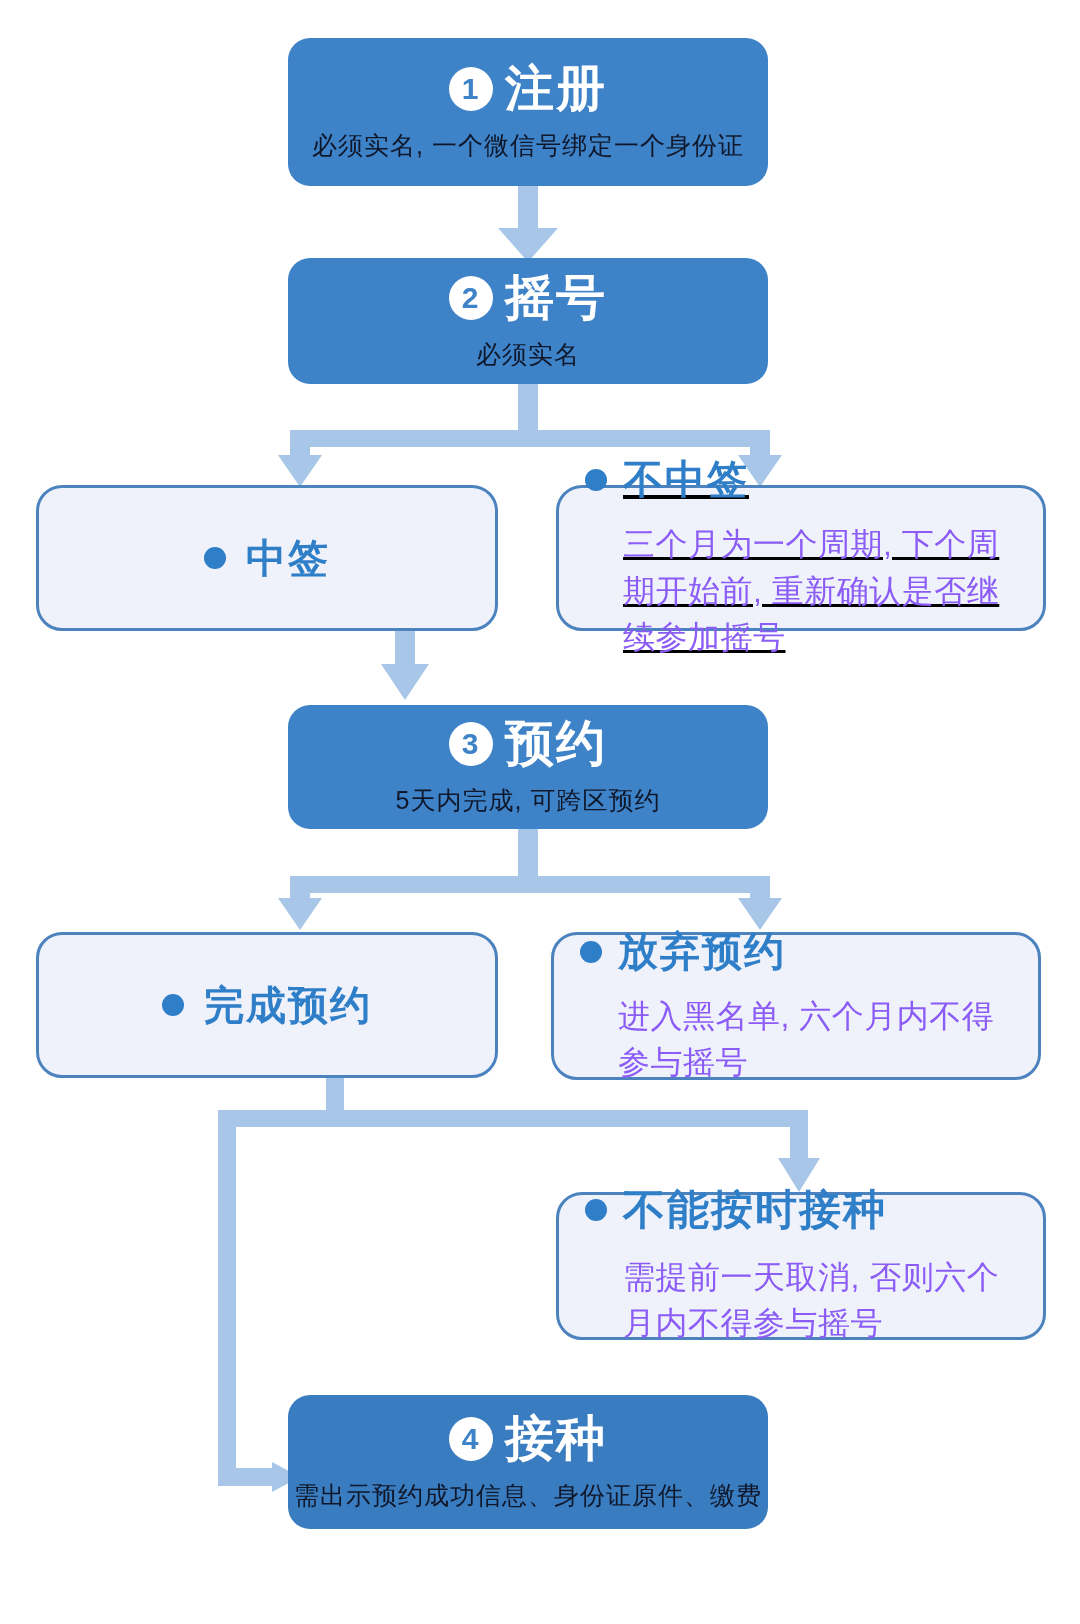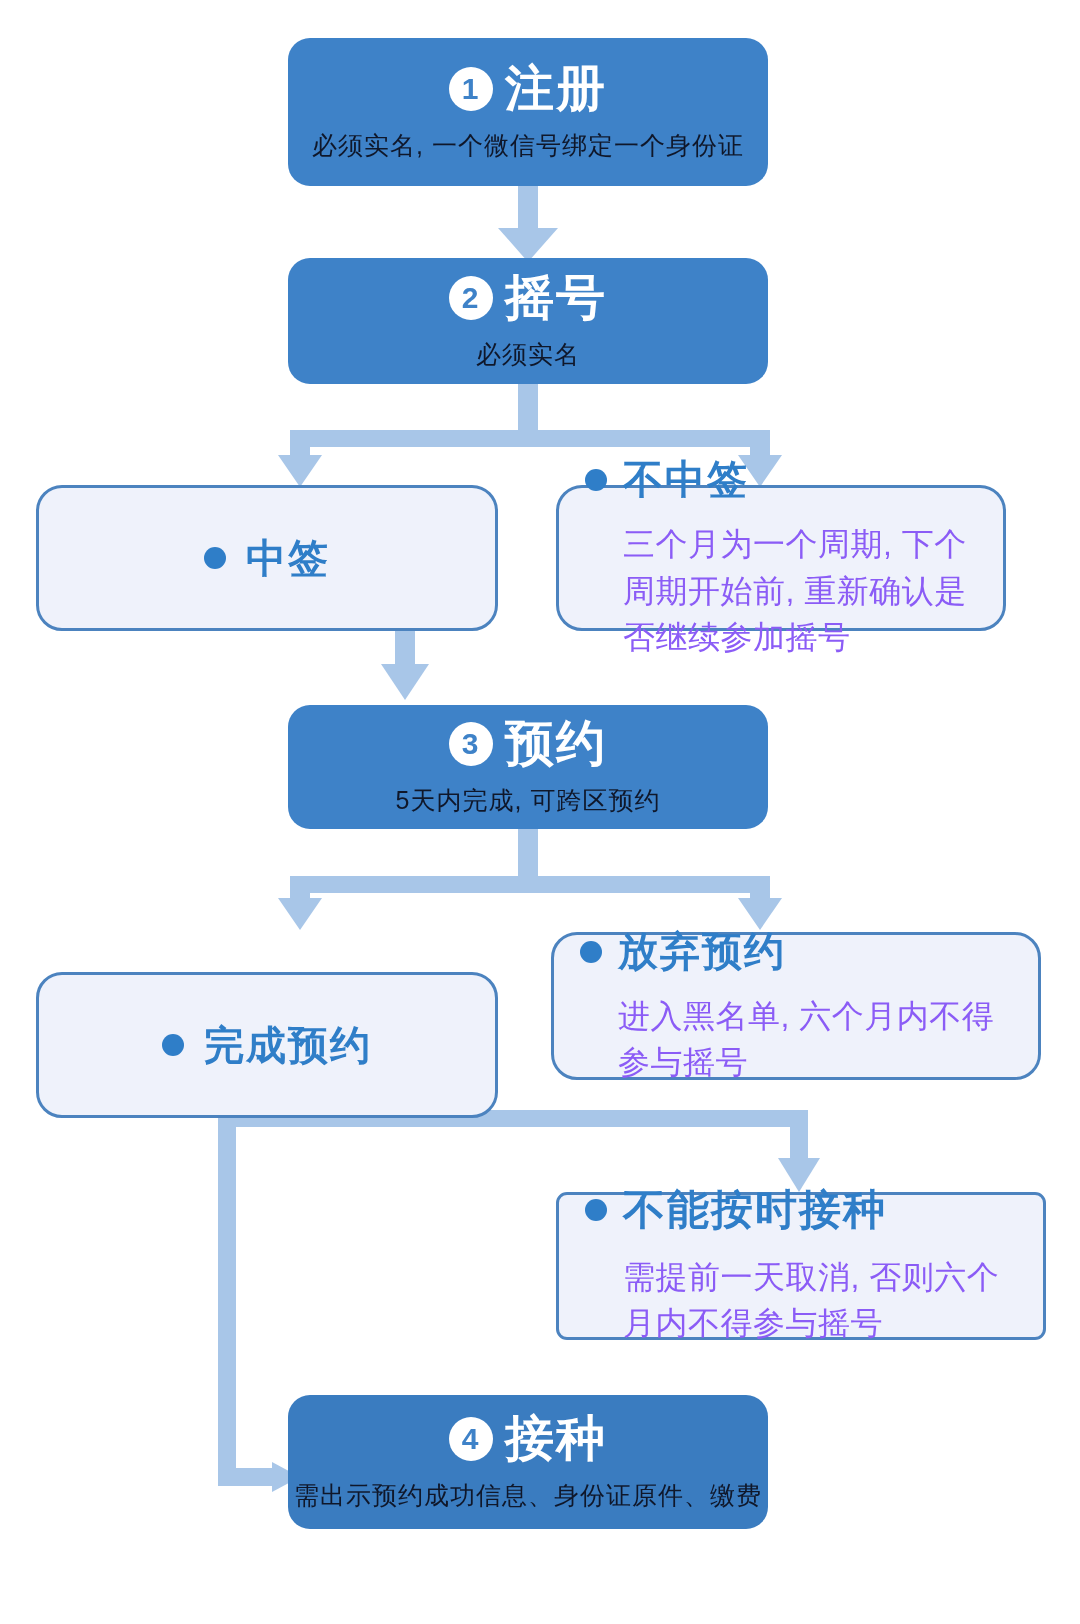--- a/index.html
+++ b/index.html
@@ -206,56 +206,56 @@
     <div class="step-sub">必须实名</div>
   </div>
 
   <div class="node branch centered" style="left:36px; top:485px; width:462px; height:146px;">
     <div class="branch-row center">
       <span class="bullet"></span>
       <span class="branch-title">中签</span>
     </div>
   </div>
 
-  <div class="node branch" style="left:556px; top:485px; width:450px; height:146px;">
+  <div class="node branch" style="left:556px; top:485px; width:490px; height:146px;text-decoration:underline;">
     <div class="branch-row">
       <span class="bullet"></span>
       <span class="branch-text">
         <span class="branch-title">不中签</span>
         <span class="branch-desc">三个月为一个周期, 下个周期开始前, 重新确认是否继续参加摇号</span>
       </span>
     </div>
   </div>
 
   <div class="node primary" style="left:288px; top:705px; width:480px; height:124px;">
     <div class="step-title">
       <span class="step-num">3</span>
       <span>预约</span>
     </div>
     <div class="step-sub">5天内完成, 可跨区预约</div>
   </div>
 
-  <div class="node branch centered" style="left:36px; top:972px; width:462px; height:146px;">
+  <div class="node branch centered" style="left:36px; top:932px; width:462px; height:146px;">
     <div class="branch-row center">
       <span class="bullet"></span>
       <span class="branch-title">完成预约</span>
     </div>
   </div>
 
   <div class="node branch" style="left:551px; top:932px; width:490px; height:148px;">
     <div class="branch-row">
       <span class="bullet"></span>
       <span class="branch-text">
         <span class="branch-title">放弃预约</span>
         <span class="branch-desc">进入黑名单, 六个月内不得参与摇号</span>
       </span>
     </div>
   </div>
 
-  <div class="node branch" style="left:556px; top:1192px; width:490px; height:148px;border-radius:11px;">
+  <div class="node branch" style="left:556px; top:1192px; width:490px; height:148px;">
     <div class="branch-row">
       <span class="bullet"></span>
       <span class="branch-text">
         <span class="branch-title big">不能按时接种</span>
         <span class="branch-desc">需提前一天取消, 否则六个月内不得参与摇号</span>
       </span>
     </div>
   </div>
 
   <div class="node primary dark" style="left:288px; top:1395px; width:480px; height:134px;">

